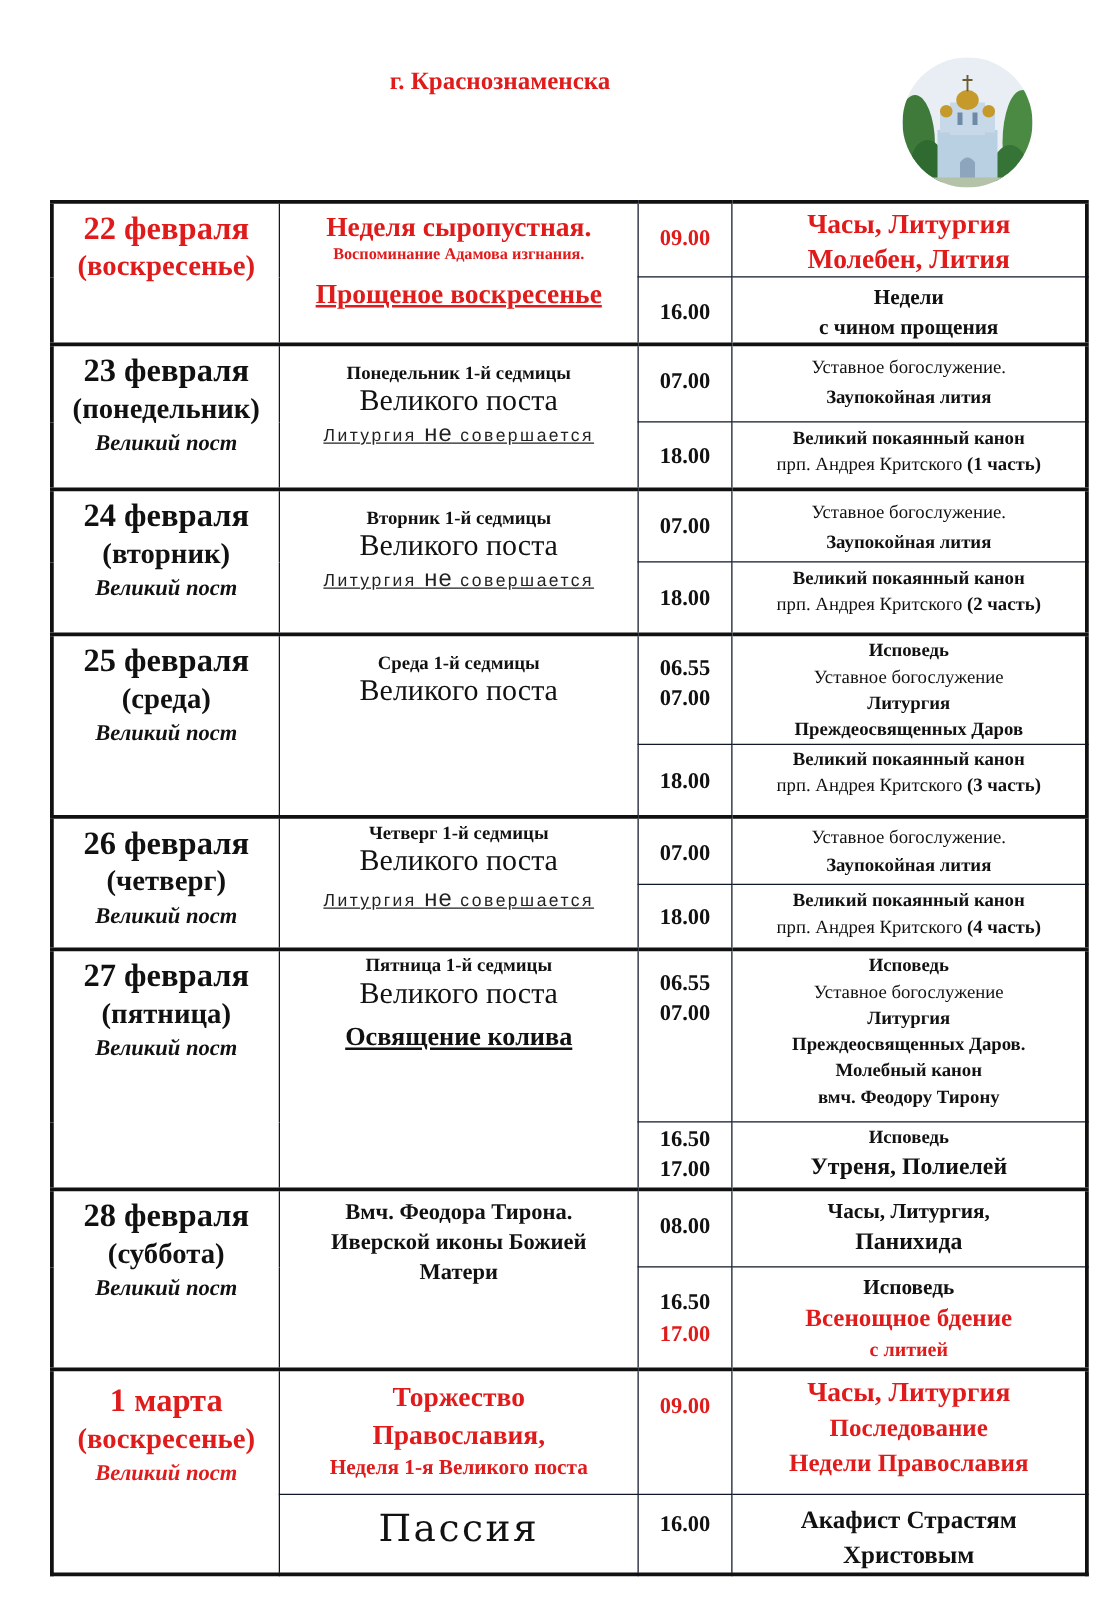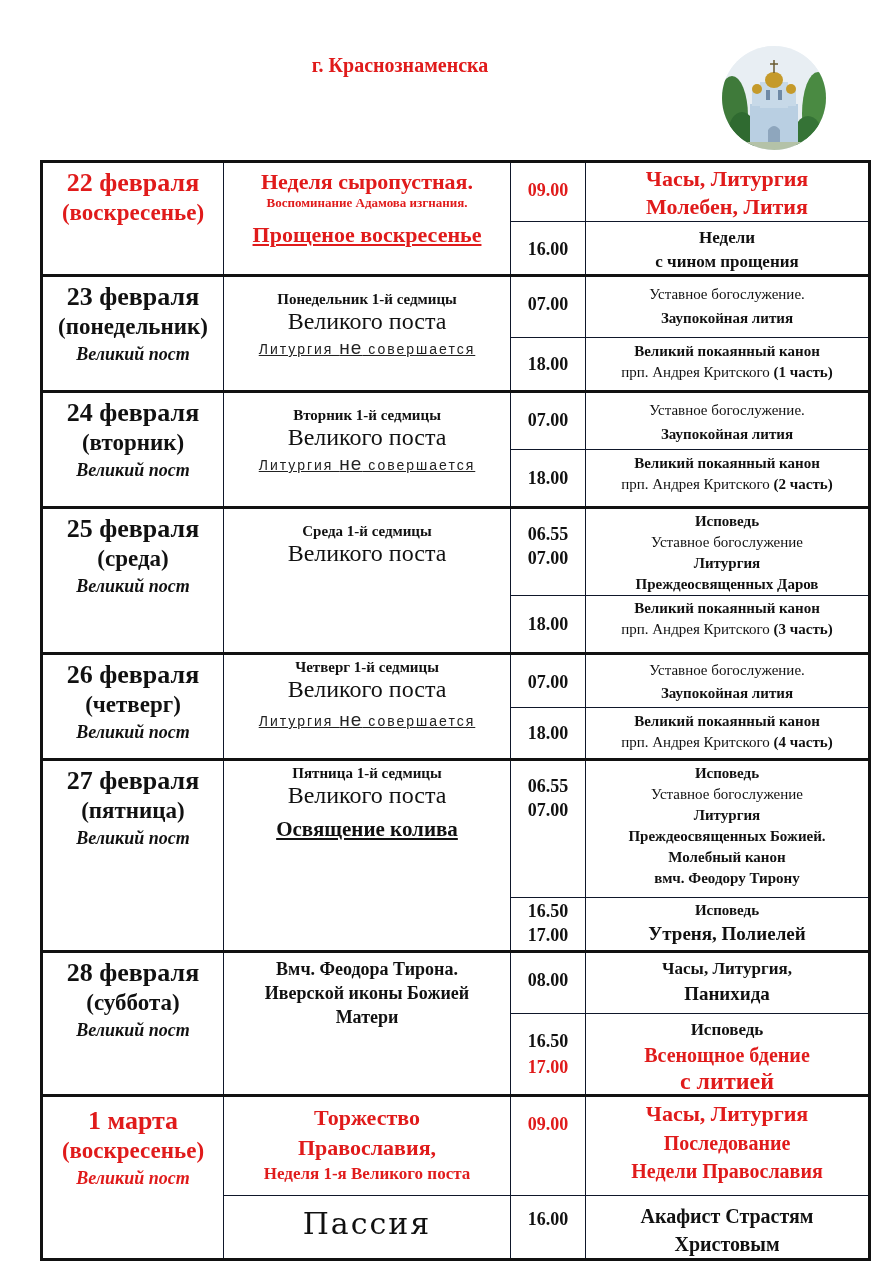--- a/index.html
+++ b/index.html
@@ -244,21 +244,21 @@
         <div class="kolivo">Освящение колива</div>
       </td>
       <td>
         <div class="time" style="line-height:22px">06.55</div>
         <div class="time" style="padding-top:0;line-height:26px">07.00</div>
       </td>
       <td>
         <div class="svc-med" style="padding-top:2px">Исповедь</div>
         <div class="svc-norm-s">Уставное богослужение</div>
         <div class="svc-med">Литургия</div>
-        <div class="svc-med">Преждеосвященных Божией.</div>
+        <div class="svc-med">Преждеосвященных Даров.</div>
         <div class="svc-med">Молебный канон</div>
         <div class="svc-med">вмч. Феодору Тирону</div>
       </td>
     </tr>
     <tr style="height:54px">
       <td>
         <div class="time" style="line-height:22px;padding-top:2px">16.50</div>
         <div class="time" style="padding-top:0;line-height:26px">17.00</div>
       </td>
       <td>
@@ -287,21 +287,21 @@
       </td>
     </tr>
     <tr style="height:80px">
       <td>
         <div class="time" style="line-height:26px">16.50</div>
         <div class="time red" style="padding-top:0;line-height:26px">17.00</div>
       </td>
       <td>
         <div class="svc-bold" style="padding-top:4px">Исповедь</div>
         <div class="svc-big red" style="font-size:20px;line-height:26px;padding-top:0">Всенощное бдение</div>
-        <div class="svc-big red" style="font-size:24px;line-height:26px;padding-top:0">с литией</div>
+        <div class="svc-big red" style="font-size:16px;line-height:26px;padding-top:0">с литией</div>
       </td>
     </tr>
 
     <tr class="day-start" style="height:100px">
       <td rowspan="2" class="red">
         <div class="date" style="padding-top:8px">1 марта</div>
         <div class="weekday">(воскресенье)</div>
         <div class="fast">Великий пост</div>
       </td>
       <td class="red">

